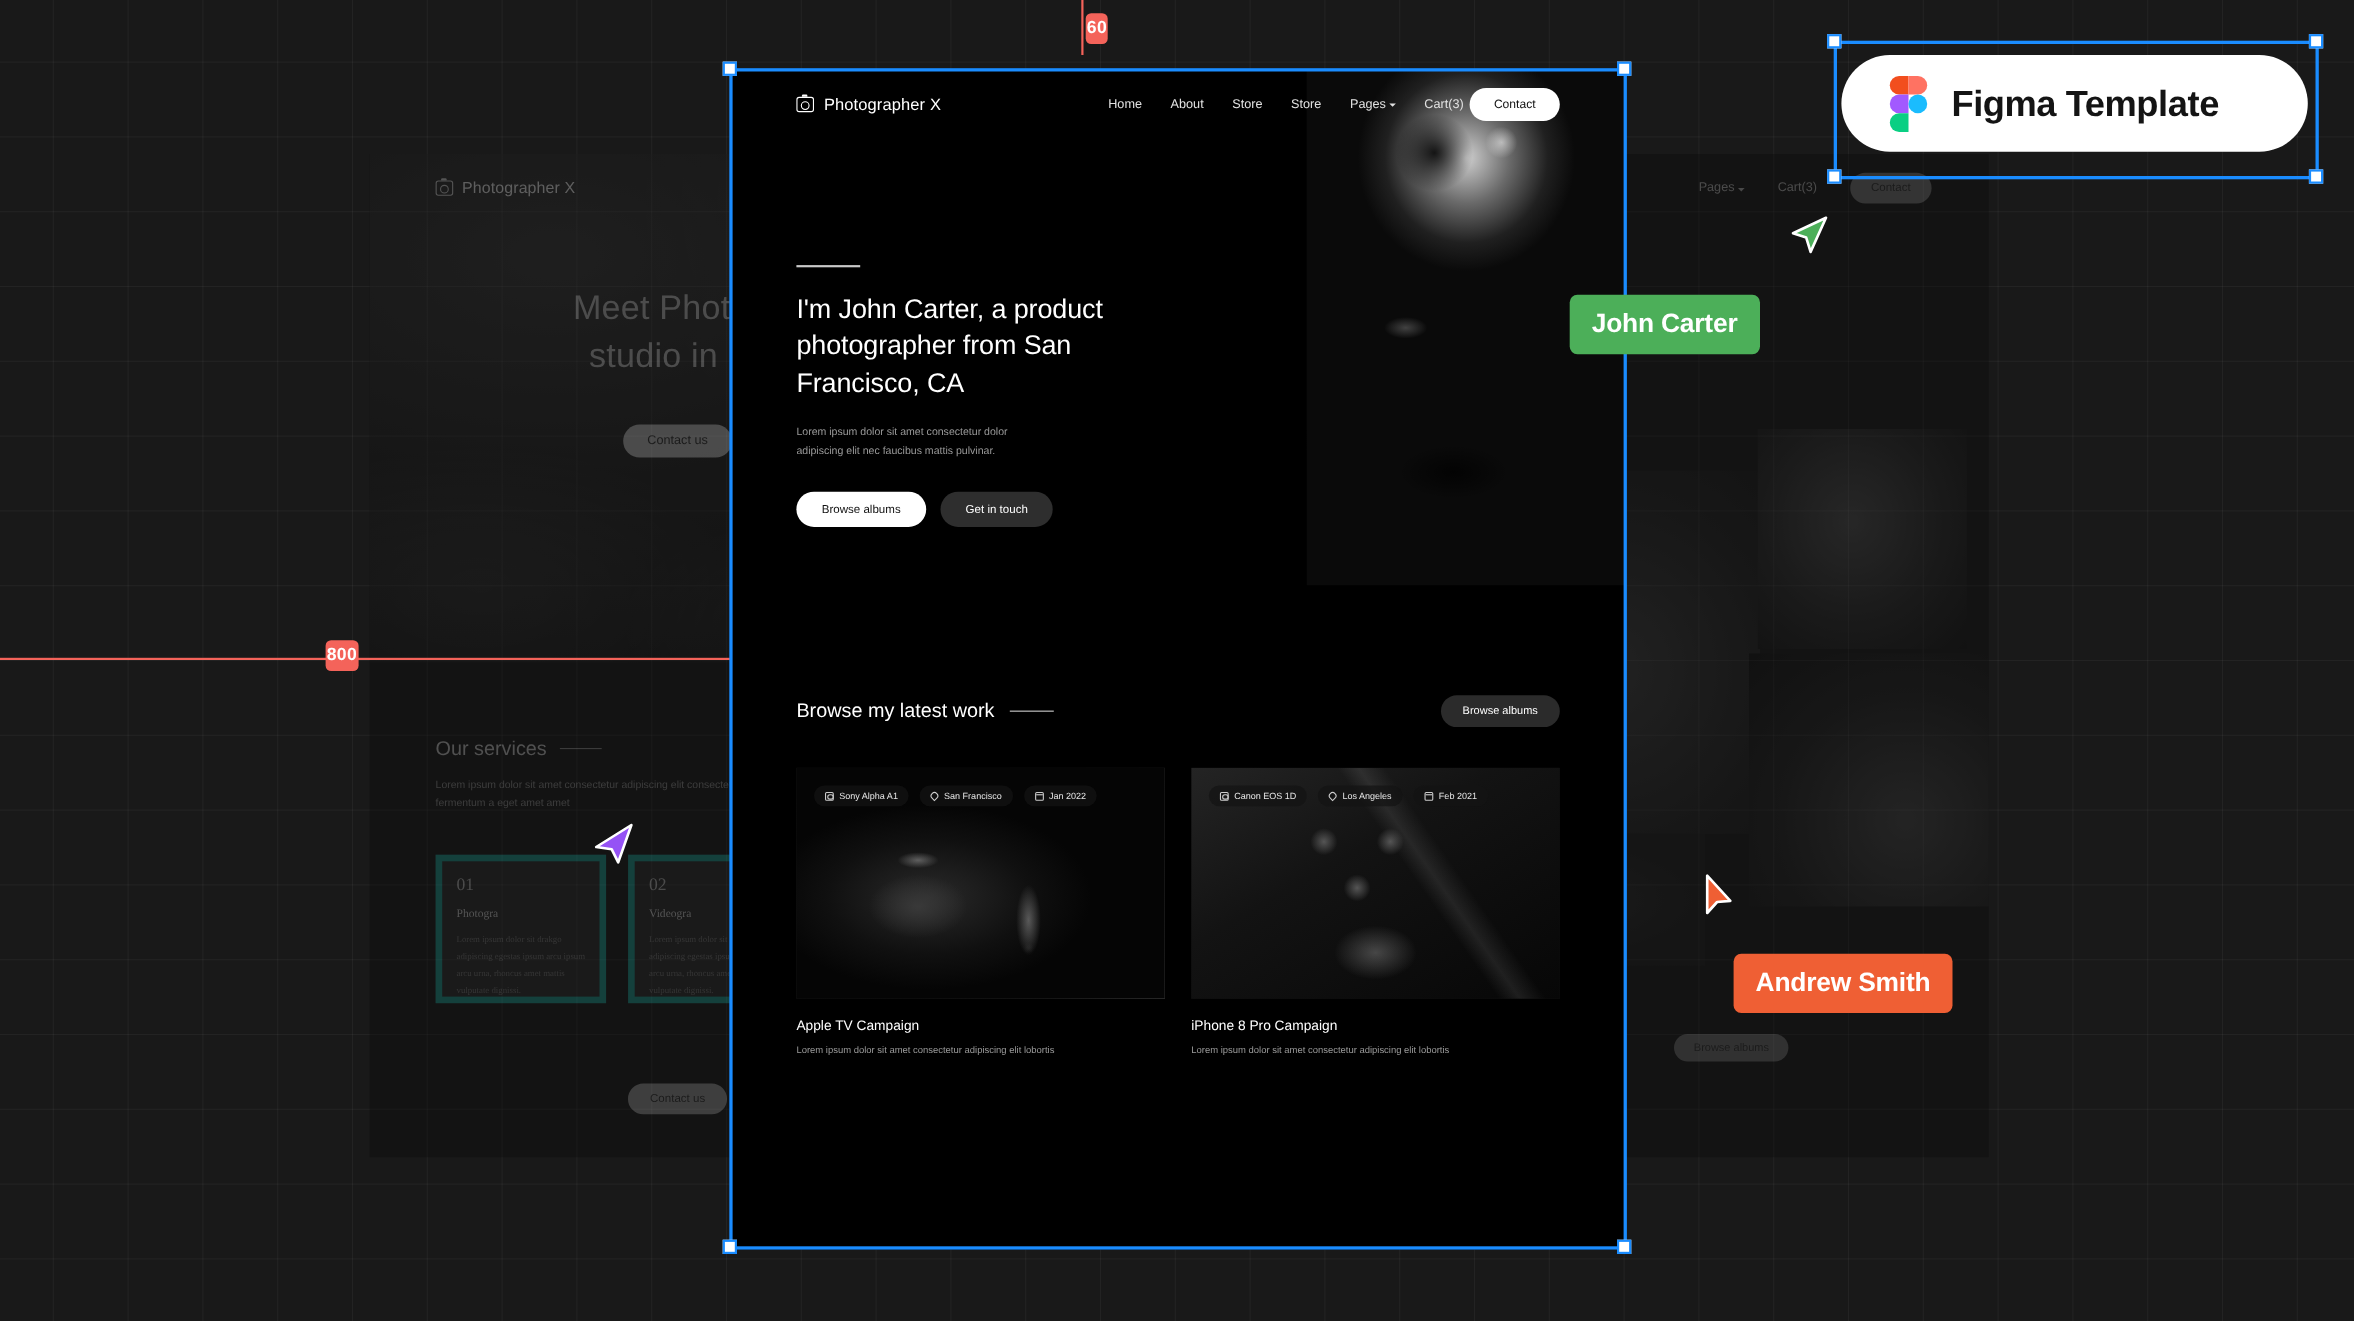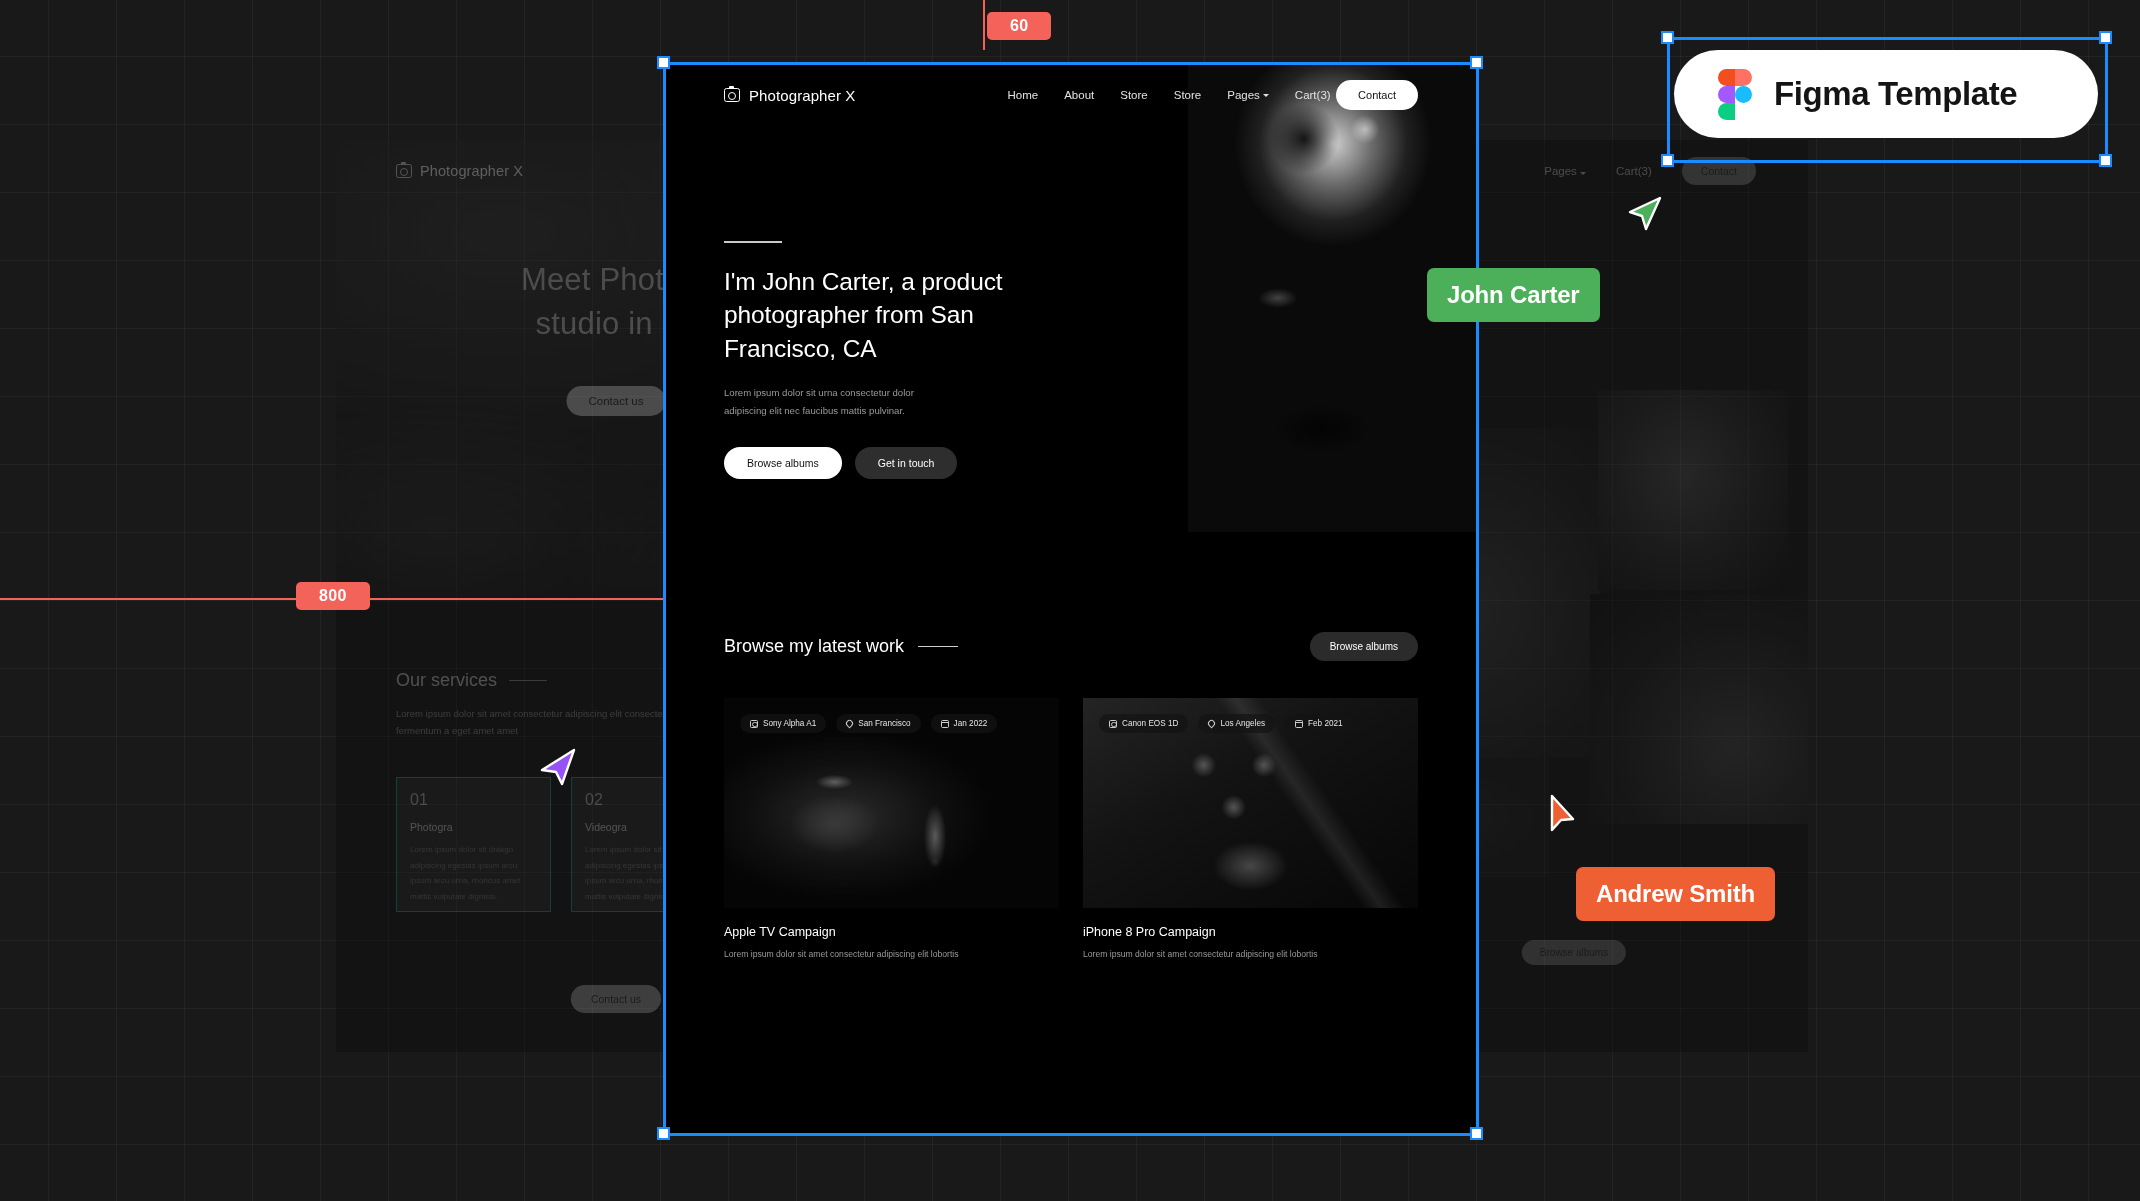--- a/index.html
+++ b/index.html
@@ -55,22 +55,23 @@
     background:rgba(220,220,220,.62); color:#1d1d1d;
     font-size:11.5px; padding:9px 22px; border-radius:20px; white-space:nowrap;
   }
 
   .gl-serv { position:absolute; left:0; top:530px; width:100%; padding:0 60px; }
   .gl-serv-h { display:flex; align-items:center; gap:12px; color:#9c9c9c; font-size:18px; }
   .gl-rule { width:38px; height:1px; background:#6a6a6a; display:inline-block; }
   .gl-serv-p { margin-top:15px; color:#6d6d6d; font-size:9.5px; line-height:1.75; max-width:290px; }
   .gl-cards { margin-top:38px; display:flex; gap:20px; }
   .gl-card {
-    width:155px; height:135px; background:#1c1c1c; border:1px solid #0f766e;
+    width:155px; height:135px; background:#1c1c1c; border:6px solid #0f766e;
     padding:13px 13px;
+    font-family:Liberation Serif, serif;
   }
   .gl-card .num { color:#8e8e8e; font-size:16px; margin-bottom:12px; }
   .gl-card .ttl { color:#a3a3a3; font-size:10.5px; margin-bottom:9px; }
   .gl-card .txt { color:#5c5c5c; font-size:8px; line-height:1.95; }
   .gl-btn2 {
     position:absolute; left:50%; top:845px; transform:translateX(-50%);
     background:rgba(200,200,200,.55); color:#1d1d1d;
     font-size:10.5px; padding:8px 20px; border-radius:18px; white-space:nowrap;
   }
 
@@ -201,21 +202,21 @@
   }
 
   
   .sel-line { position:absolute; background:#1a8cff; z-index:30; }
   .handle {
     position:absolute; width:13px; height:13px; background:#fff;
     border:2px solid #1a8cff; z-index:32;
   }
   .dim-badge {
     position:absolute; background:#f4635a; color:#fff;
-    font-size:16px; font-weight:700; padding:5px 23px;
+    font-size:16px; font-weight:700; padding:5px 1px;
     border-radius:5px; z-index:33; letter-spacing:.3px;
   }
   .red-line { position:absolute; background:#f4635a; z-index:29; }
 
   
   .fig-pill {
     position:absolute; left:1674px; top:50px; width:424px; height:88px;
     background:#fff; border-radius:44px; display:flex; align-items:center;
     gap:22px; padding-left:44px; z-index:34;
   }
@@ -324,21 +325,21 @@
       <div class="contact-btn">Contact</div>
     </div>
 
     <div class="hero">
       <div class="hero-photo">
         <div class="ph-man"></div>
       </div>
       <div class="hero-copy">
         <div class="eyebrow"></div>
         <h1 class="hero-h1">I'm John Carter, a product photographer from San Francisco, CA</h1>
-        <p class="hero-p">Lorem ipsum dolor sit urna consectetur dolor adipiscing elit nec faucibus mattis pulvinar.</p>
+        <p class="hero-p">Lorem ipsum dolor sit amet consectetur dolor adipiscing elit nec faucibus mattis pulvinar.</p>
         <div class="hero-btns">
           <div class="btn-w">Browse albums</div>
           <div class="btn-d">Get in touch</div>
         </div>
       </div>
     </div>
 
     <div class="work">
       <div class="work-head">
         <div class="work-h2">

